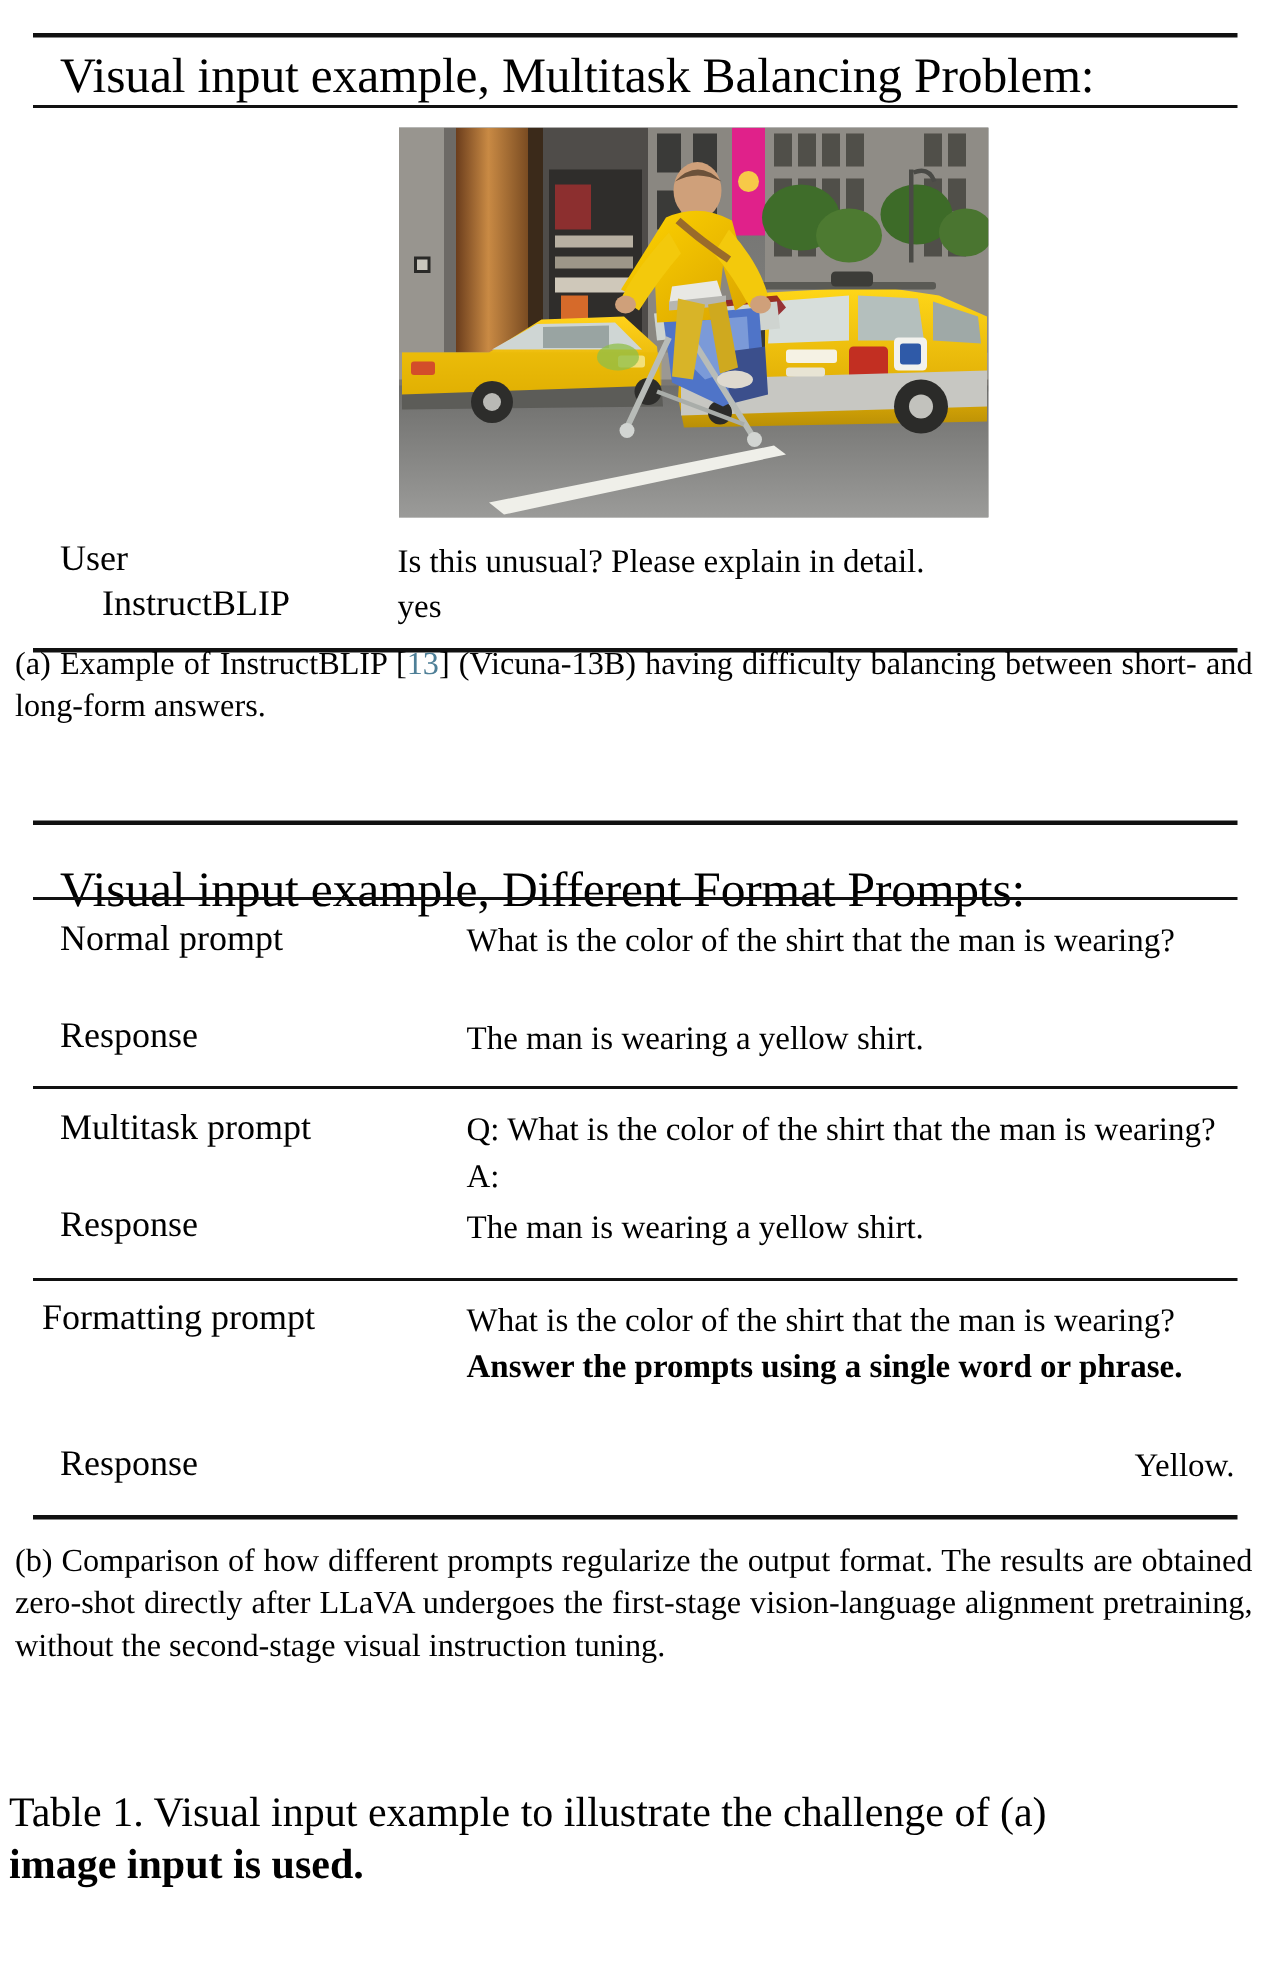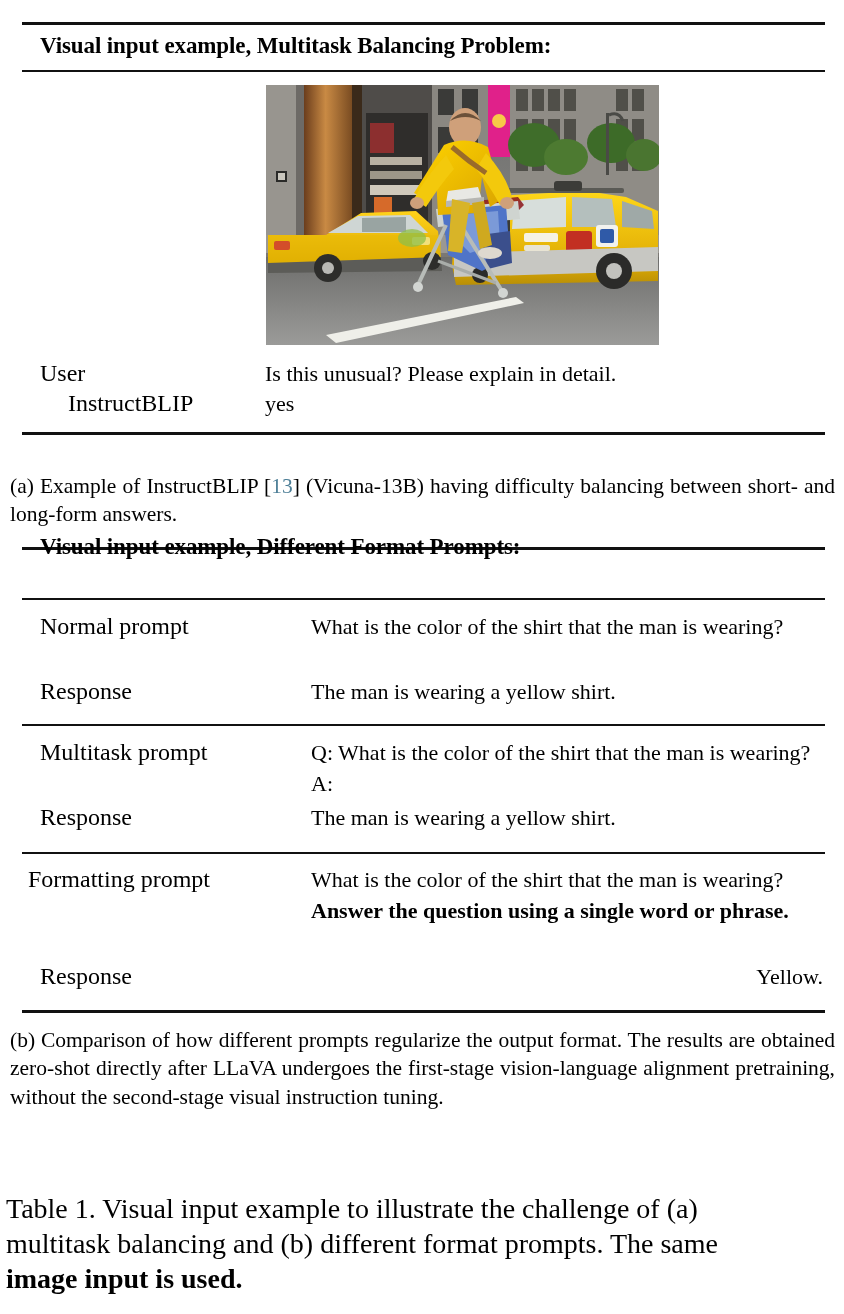--- a/index.html
+++ b/index.html
@@ -31,22 +31,22 @@
     width: 803px;
     background: #111111;
   }
   .rule-thick { height: 3px; }
   .rule-thin  { height: 2px; }
 
   
   .tbl-title {
     position: absolute;
     left: 40px;
-    font-size: 23px;
-    font-weight: bold;
+    font-size: 33px;
+    font-weight: normal;
     letter-spacing: -0.1px;
     white-space: nowrap;
   }
 
   .row {
     position: absolute;
     left: 0;
     width: 844px;
   }
   .cell-label {
@@ -292,27 +292,27 @@
     <div class="cell-value w1" style="left:265px;">Is this unusual? Please explain in detail.</div>
   </div>
 
   <div class="row" style="top:388px;">
     <div class="cell-label" style="left:40px;margin-left:28px;">InstructBLIP</div>
     <div class="cell-value w1" style="left:265px;">yes</div>
   </div>
 
   <div class="rule rule-thick" style="top:432px;"></div>
 
-  <div class="caption" style="top:472px;">
+  <div class="caption" style="top:428px;">
     <span>(a) Example of InstructBLIP </span><span>[</span><span class="cite">13</span><span>]</span><span> (Vicuna-13B) having difficulty balancing between short- and long-form answers.</span>
   </div>
 
   <div class="rule rule-thick" style="top:547px;"></div>
 
-  <div class="tbl-title" style="top:534px;">Visual input example, Different Format Prompts:</div>
+  <div class="tbl-title" style="top:576px;">Visual input example, Different Format Prompts:</div>
 
   <div class="rule rule-thin" style="top:598px;"></div>
 
   <div class="row" style="top:611px;">
     <div class="cell-label" style="left:40px;">Normal prompt</div>
     <div class="cell-value w2" style="left:311px;">What is the color of the shirt that the man is wearing?</div>
   </div>
   <div class="row" style="top:676px;">
     <div class="cell-label" style="left:40px;">Response</div>
     <div class="cell-value w2" style="left:311px;">The man is wearing a yellow shirt.</div>
@@ -326,30 +326,29 @@
   </div>
   <div class="row" style="top:802px;">
     <div class="cell-label" style="left:40px;">Response</div>
     <div class="cell-value w2" style="left:311px;">The man is wearing a yellow shirt.</div>
   </div>
 
   <div class="rule rule-thin" style="top:852px;"></div>
 
   <div class="row" style="top:864px;">
     <div class="cell-label" style="left:28px;">Formatting prompt</div>
-    <div class="cell-value w2" style="left:311px;"><span>What is the color of the shirt that the man is wearing? </span><span class="bold">Answer the question using a single word or phrase.</span></div>
+    <div class="cell-value w2" style="left:311px;"><span>What is the color of the shirt that the man is wearing? </span><span class="bold">Answer the prompts using a single word or phrase.</span></div>
   </div>
   <div class="row" style="top:961px;">
     <div class="cell-label" style="left:40px;">Response</div>
     <div class="cell-value w2" style="left:311px;text-align:right;">Yellow.</div>
   </div>
 
   <div class="rule rule-thick" style="top:1010px;"></div>
 
   <div class="caption" style="top:1026px;">(b) Comparison of how different prompts regularize the output format. The results are obtained zero-shot directly after LLaVA undergoes the first-stage vision-language alignment pretraining, without the second-stage visual instruction tuning.</div>
 
   <div class="tablecap" style="top:1191px;">
     <div>Table 1.  Visual input example to illustrate the challenge of (a)</div>
-    <div>multitask balancing and (b) different format prompts.  The same</div>
     <div class="lastline">image input is used.</div>
   </div>
 
 </div>
 
 </body></html>

